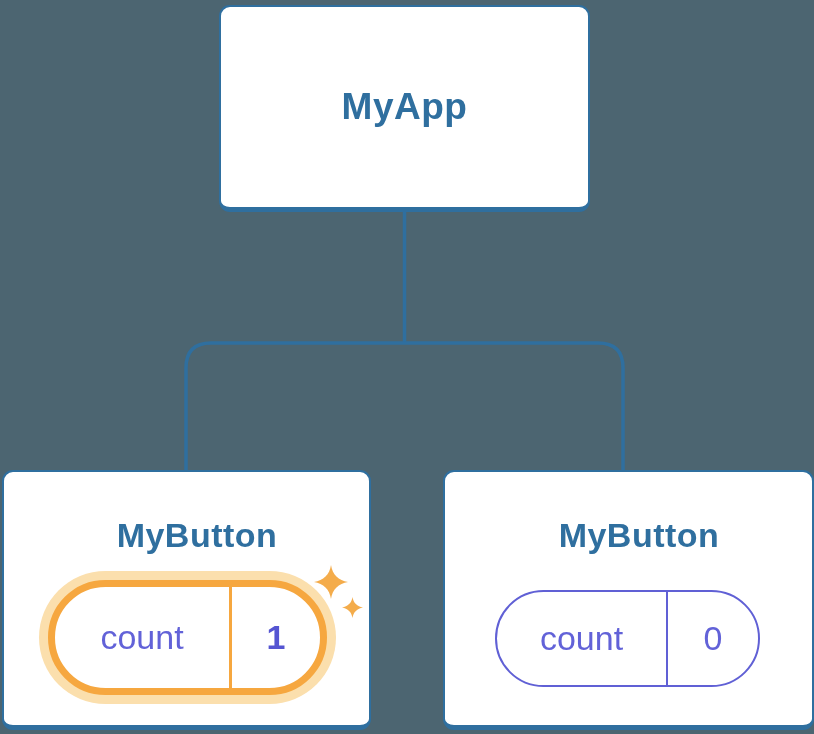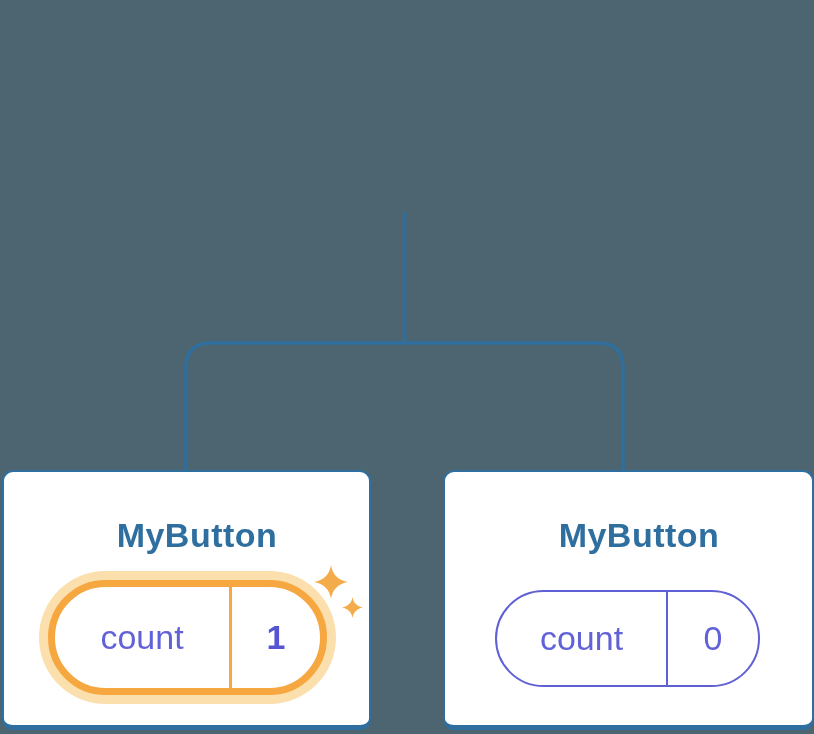--- a/index.html
+++ b/index.html
@@ -98,20 +98,23 @@
 </head>
 <body>
 
 <div id="stage">
 
   <svg id="connectors" viewBox="0 0 814 734" xmlns="http://www.w3.org/2000/svg">
     <path d="M 404.5 212 V 343"></path>
     <path d="M 186 470 V 368 Q 186 343 211 343 H 598 Q 623 343 623 368 V 470"></path>
   </svg>
 
+  <div class="node node-root">
+    <span class="node-label">MyApp</span>
+  </div>
 
   <div class="node node-child" id="node-left">
     <div class="node-title">MyButton</div>
     <div class="pill pill-highlight">
       <span class="seg key">count</span>
       <span class="seg val">1</span>
     </div>
     <svg class="sparkle sparkle-big" viewBox="0 0 40 40" xmlns="http://www.w3.org/2000/svg">
       <path d="M20 0 C21.5 11 29 18.5 40 20 C29 21.5 21.5 29 20 40 C18.5 29 11 21.5 0 20 C11 18.5 18.5 11 20 0 Z"></path>
     </svg>

